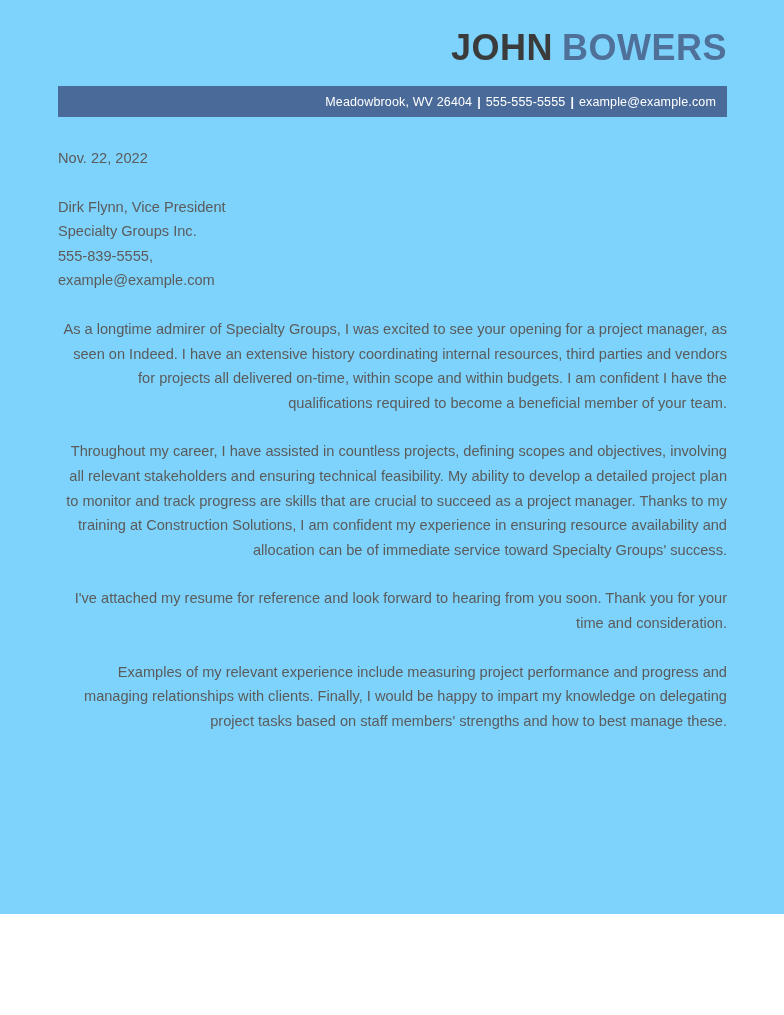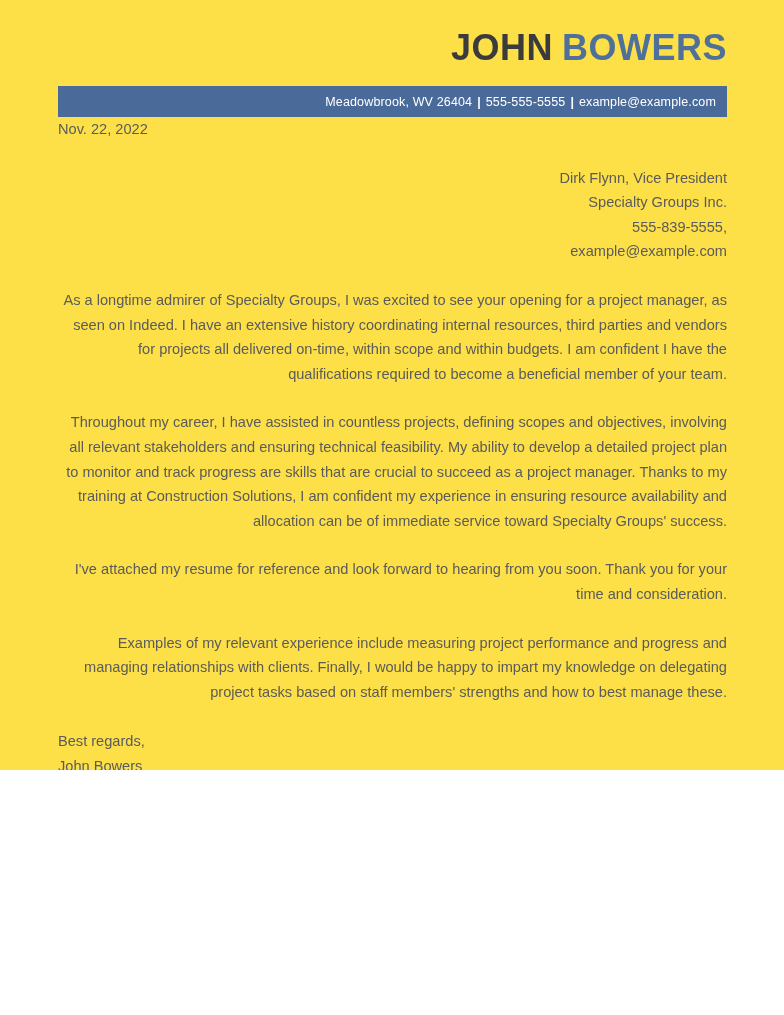--- a/index.html
+++ b/index.html
@@ -10,22 +10,22 @@
   body {
     width: 784px;
     height: 1015px;
     font-family: "Liberation Sans", sans-serif;
     -webkit-font-smoothing: antialiased;
   }
 
   .page {
     position: relative;
     width: 784px;
-    height: 770px;
-    background: #fde047;
+    height: 914px;
+    background: #7dd3fc;
     overflow: hidden;
     box-sizing: border-box;
   }
 
   
   .letterhead {
     padding: 0 57px 0 58px;
     box-sizing: border-box;
   }
 
@@ -80,25 +80,25 @@
   
   .letter-body {
     padding: 0 57px 0 58px;
     box-sizing: border-box;
     color: #5b5b5b;
     font-size: 14.6px;
     line-height: 24.6px;
   }
 
   .date-line {
+    padding-top: 29px;
   }
 
   .recipient-block {
     padding-top: 24px;
-    text-align: right;
   }
 
   .recipient-line {
     white-space: nowrap;
   }
 
   .salutation {
     padding-top: 25px;
   }
 
@@ -144,19 +144,15 @@
       <div class="recipient-line">555-839-5555,</div>
       <div class="recipient-line">example@example.com</div>
     </div>
 
 
     <p class="para" style="margin:0">As a longtime admirer of Specialty Groups, I was excited to see your opening for a project manager, as seen on Indeed. I have an extensive history coordinating internal resources, third parties and vendors for projects all delivered on-time, within scope and within budgets. I am confident I have the qualifications required to become a beneficial member of your team.</p>
     <p class="para" style="margin:0">Throughout my career, I have assisted in countless projects, defining scopes and objectives, involving all relevant stakeholders and ensuring technical feasibility. My ability to develop a detailed project plan to monitor and track progress are skills that are crucial to succeed as a project manager. Thanks to my training at Construction Solutions, I am confident my experience in ensuring resource availability and allocation can be of immediate service toward  Specialty Groups' success.</p>
     <p class="para" style="margin:0">I've attached my resume for reference and look forward to hearing from you soon. Thank you for your time and consideration.</p>
     <p class="para" style="margin:0">Examples of my relevant experience include measuring project performance and progress and managing relationships with clients. Finally, I would be happy to impart my knowledge on delegating project tasks based on staff members' strengths and how to best manage these.</p>
 
-    <div class="closing-block">
-      <div class="closing-line">Best regards,</div>
-      <div class="closing-line">John Bowers</div>
-    </div>
 
   </div>
 </div>
 
 </body></html>

